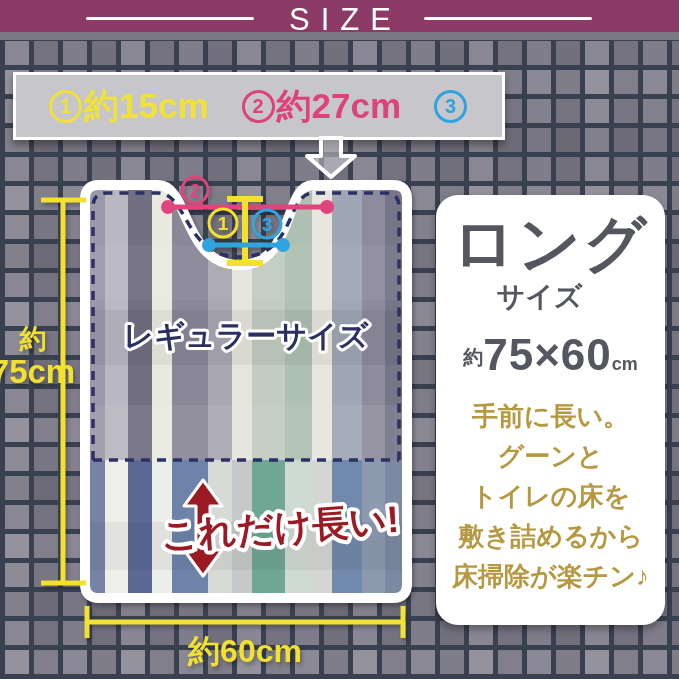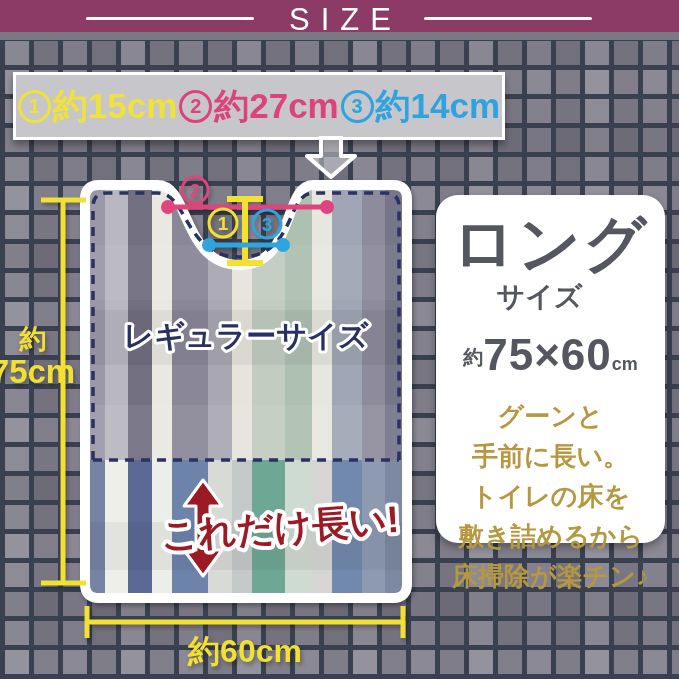--- a/index.html
+++ b/index.html
@@ -37,21 +37,21 @@
   .c-blue{color:#2ea3df;}
 
   
   #down-arrow{position:absolute;left:305px;top:136px;}
 
   
   #diagram{position:absolute;left:0;top:150px;filter:drop-shadow(2px 3px 2px rgba(0,0,0,.30));}
   .svg-label{font-family:"Liberation Sans","DejaVu Sans",sans-serif;font-weight:bold;}
 
   
-  #panel{position:absolute;left:436px;top:195px;width:229px;height:348px;
+  #panel{position:absolute;left:436px;top:195px;width:229px;height:430px;
     background:#fff;border-radius:22px;box-shadow:0 4px 8px rgba(0,0,0,.35);
     text-align:center;color:#54575f;}
   #panel .title{font-size:62px;font-weight:bold;letter-spacing:2px;margin-top:16px;line-height:1.05;}
   #panel .subtitle{font-size:28px;font-weight:bold;text-align:center;padding-right:22px;margin-top:2px;}
   #panel .dims{margin-top:14px;white-space:nowrap;}
   #panel .dims .pre{font-size:20px;font-weight:bold;vertical-align:6px;}
   #panel .dims .val{font-size:44px;font-weight:bold;letter-spacing:1px;}
   #panel .dims .unit{font-size:18px;font-weight:bold;}
   #panel .desc{margin-top:16px;color:#b5983f;font-weight:bold;font-size:26px;line-height:40px;}
 </style>
@@ -72,21 +72,20 @@
     <div class="legend-item c-yellow">
       <span class="circ">1</span>
       <span>約15cm</span>
     </div>
     <div class="legend-item c-pink">
       <span class="circ">2</span>
       <span>約27cm</span>
     </div>
     <div class="legend-item c-blue">
       <span class="circ">3</span>
-      <span>約14cm</span>
     </div>
   </div>
 
   <svg id="down-arrow" width="54" height="44" viewBox="0 0 54 44">
     <polygon points="16,0 36,0 36,20 50,20 26,41 2,20 16,20" fill="rgba(255,255,255,0.40)" stroke="#ffffff" stroke-width="4" stroke-linejoin="round"></polygon>
   </svg>
 
   <svg id="diagram" width="679" height="529" viewBox="0 0 679 529">
     <defs>
       <clipPath id="matClip">
@@ -184,21 +183,21 @@
     <text class="svg-label" x="245" y="512" font-size="32" fill="#f2e130" text-anchor="middle">約60cm</text>
   </svg>
 
   <div id="panel">
     <div class="title">ロング</div>
     <div class="subtitle">サイズ</div>
     <div class="dims">
       <span class="pre">約</span><span class="val">75×60</span><span class="unit">cm</span>
     </div>
     <div class="desc" id="panel-desc">
+        <div>手前に長い。</div>
         <div>グーンと</div>
-        <div>手前に長い。</div>
         <div>トイレの床を</div>
         <div>敷き詰めるから</div>
         <div>床掃除が楽チン♪</div>
       </div>
   </div>
 
 </div>
 
 </body></html>

